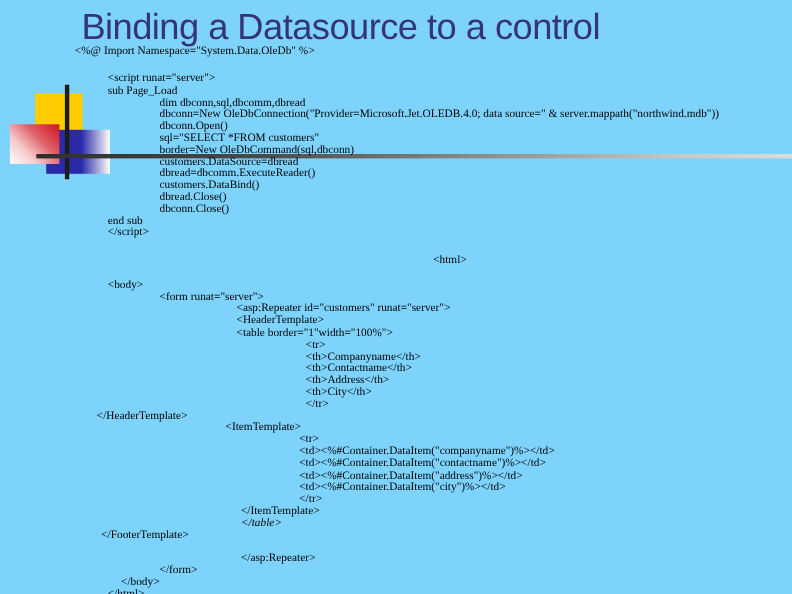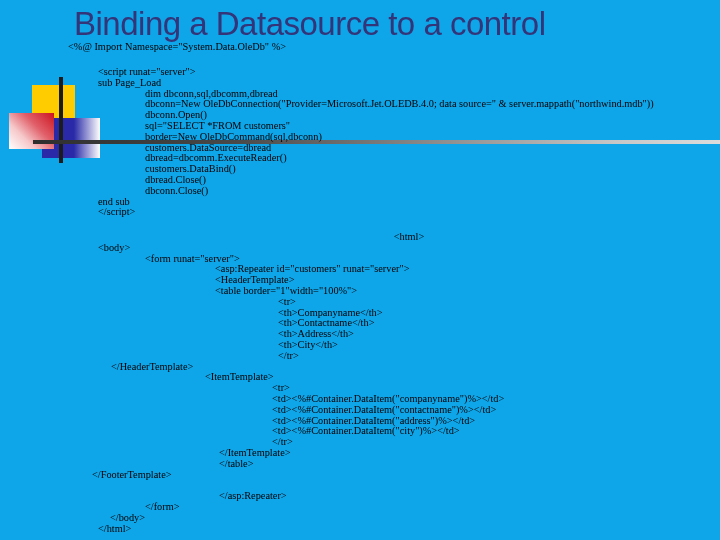--- a/index.html
+++ b/index.html
@@ -3,21 +3,21 @@
 <meta charset="utf-8">
 <style>
   * { margin: 0; padding: 0; box-sizing: border-box; }
   html, body { width: 720px; height: 540px; }
   body { font-family: "Liberation Serif", serif; background: #ffffff; }
 
   .slide {
     position: relative;
     width: 720px;
     height: 540px;
-    background: #0ea5e9;
+    background: #7dd3fc;
     overflow: hidden;
   }
 
   .title {
     position: absolute;
     left: 74px;
     top: 5px;
     font-family: "Liberation Sans", sans-serif;
     font-weight: 400;
     font-size: 33px;
@@ -106,41 +106,41 @@
         <div class="code-line" style="padding-left: 145px;">customers.DataSource=dbread</div>
         <div class="code-line" style="padding-left: 145px;">dbread=dbcomm.ExecuteReader()</div>
         <div class="code-line" style="padding-left: 145px;">customers.DataBind()</div>
         <div class="code-line" style="padding-left: 145px;">dbread.Close()</div>
         <div class="code-line" style="padding-left: 145px;">dbconn.Close()</div>
         <div class="code-line" style="padding-left: 98px;">end sub</div>
         <div class="code-line" style="padding-left: 98px;">&lt;/script&gt;</div>
       </div>
       <div class="code-block" style="top: 232px;">
         <div class="code-line" style="padding-left: 98px; text-align: center;">&lt;html&gt;</div>
-        <div class="code-line" style="padding-left: 98px;">&lt;body&gt;</div>
+        <div class="code-line" style="padding-left: 98px; margin-top: 12px;">&lt;body&gt;</div>
         <div class="code-line" style="padding-left: 145px;">&lt;form runat="server"&gt;</div>
         <div class="code-line" style="padding-left: 215px;">&lt;asp:Repeater id="customers" runat="server"&gt;</div>
         <div class="code-line" style="padding-left: 215px;">&lt;HeaderTemplate&gt;</div>
         <div class="code-line" style="padding-left: 215px;">&lt;table border="1"width="100%"&gt;</div>
         <div class="code-line" style="padding-left: 278px;">&lt;tr&gt;</div>
         <div class="code-line" style="padding-left: 278px;">&lt;th&gt;Companyname&lt;/th&gt;</div>
         <div class="code-line" style="padding-left: 278px;">&lt;th&gt;Contactname&lt;/th&gt;</div>
         <div class="code-line" style="padding-left: 278px;">&lt;th&gt;Address&lt;/th&gt;</div>
         <div class="code-line" style="padding-left: 278px;">&lt;th&gt;City&lt;/th&gt;</div>
         <div class="code-line" style="padding-left: 278px;">&lt;/tr&gt;</div>
-        <div class="code-line" style="padding-left: 111px;">&lt;/HeaderTemplate&gt;</div>
+        <div class="code-line" style="padding-left: 88px;">&lt;/HeaderTemplate&gt;</div>
         <div class="code-line" style="padding-left: 205px;">&lt;ItemTemplate&gt;</div>
         <div class="code-line" style="padding-left: 272px;">&lt;tr&gt;</div>
         <div class="code-line" style="padding-left: 272px;">&lt;td&gt;&lt;%#Container.DataItem("companyname")%&gt;&lt;/td&gt;</div>
         <div class="code-line" style="padding-left: 272px;">&lt;td&gt;&lt;%#Container.DataItem("contactname")%&gt;&lt;/td&gt;</div>
         <div class="code-line" style="padding-left: 272px;">&lt;td&gt;&lt;%#Container.DataItem("address")%&gt;&lt;/td&gt;</div>
         <div class="code-line" style="padding-left: 272px;">&lt;td&gt;&lt;%#Container.DataItem("city")%&gt;&lt;/td&gt;</div>
         <div class="code-line" style="padding-left: 272px;">&lt;/tr&gt;</div>
         <div class="code-line" style="padding-left: 219px;">&lt;/ItemTemplate&gt;</div>
-        <div class="code-line" style="padding-left: 219px;">&lt;/table&gt;</div>
+        <div class="code-line" style="padding-left: 219px; font-style: italic;">&lt;/table&gt;</div>
         <div class="code-line" style="padding-left: 92px;">&lt;/FooterTemplate&gt;</div>
         <div class="code-line" style="padding-left: 219px;">&nbsp;</div>
         <div class="code-line" style="padding-left: 219px;">&lt;/asp:Repeater&gt;</div>
         <div class="code-line" style="padding-left: 145px;">&lt;/form&gt;</div>
         <div class="code-line" style="padding-left: 110px;">&lt;/body&gt;</div>
         <div class="code-line" style="padding-left: 98px;">&lt;/html&gt;</div>
       </div>
     </div>
 
 </div>

